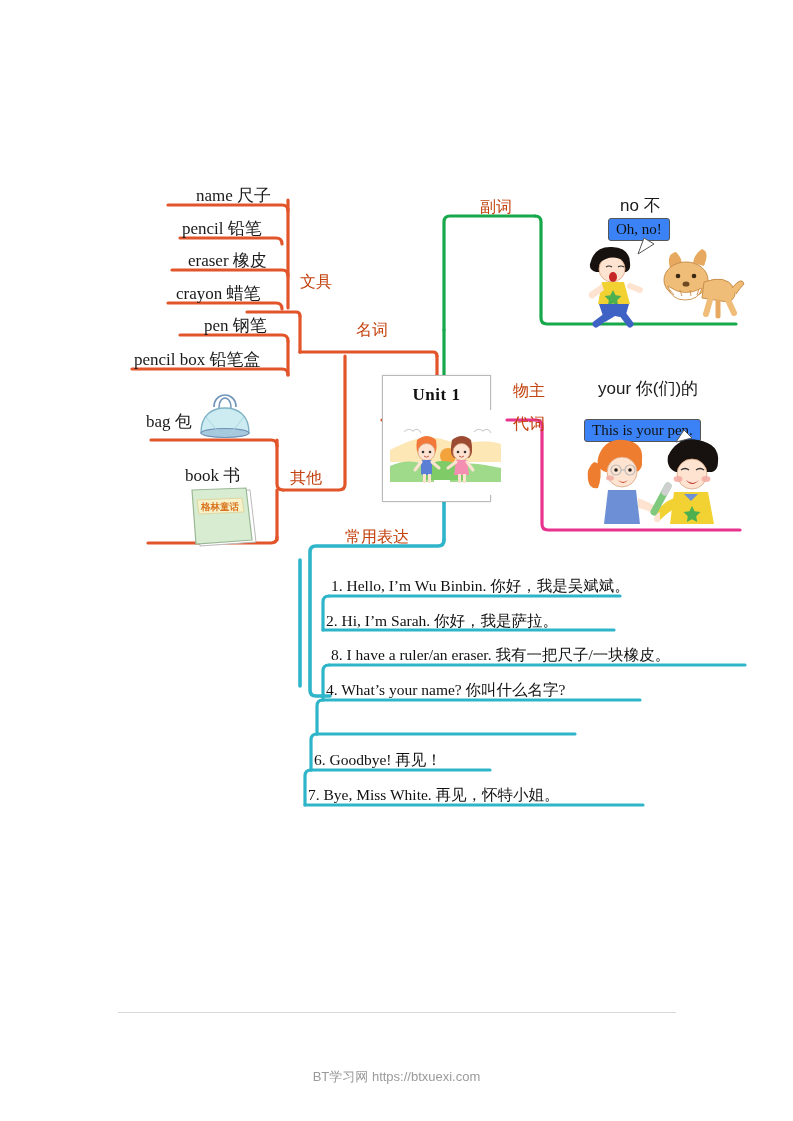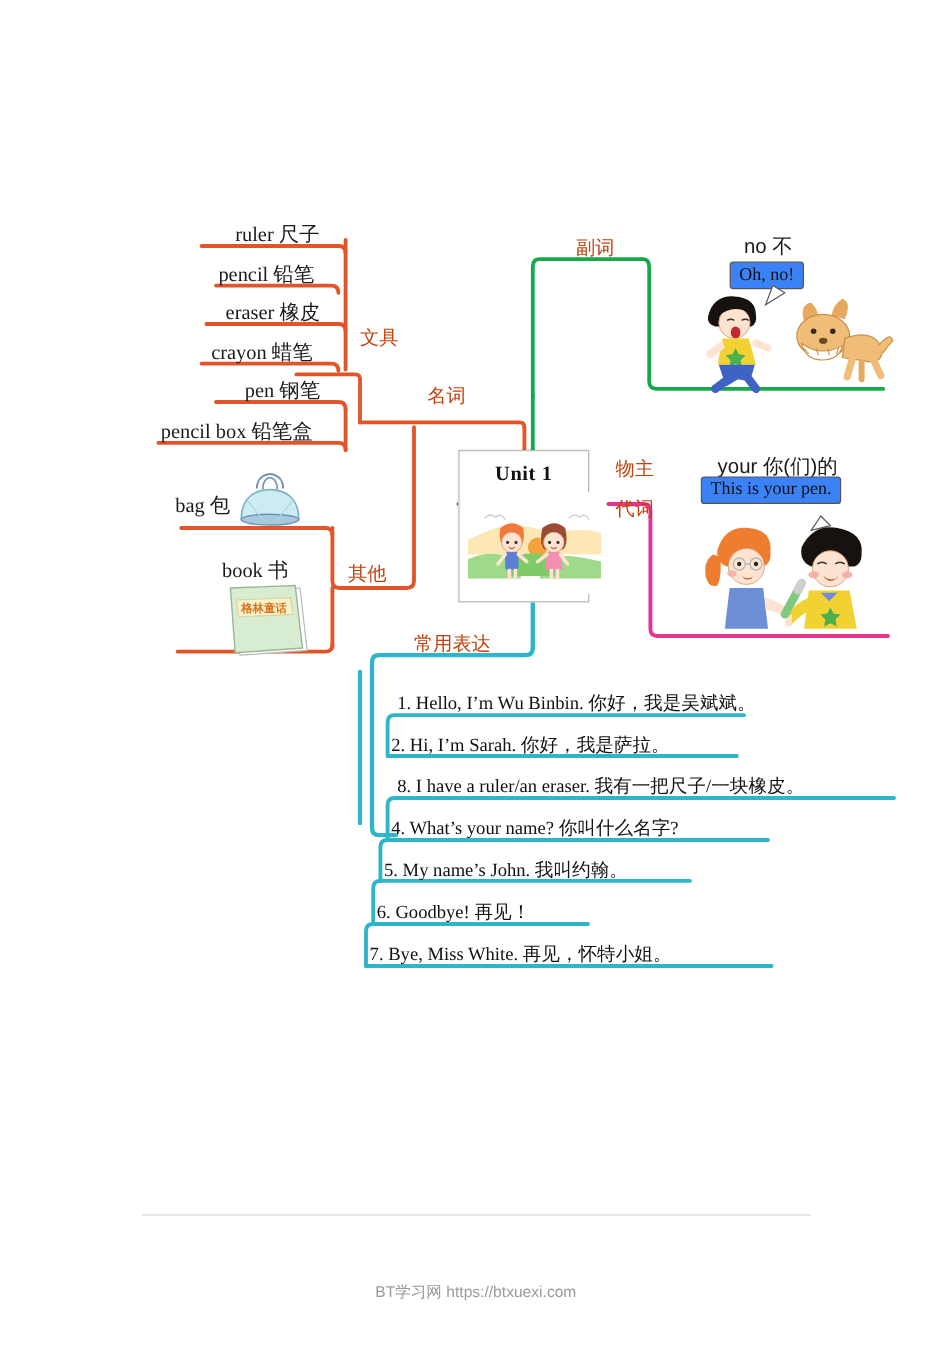--- a/index.html
+++ b/index.html
@@ -116,21 +116,21 @@
       <path d="M323 700 H 640" stroke="#2eb5c9" stroke-width="3.2"></path>
       <path d="M323 700 Q 317 700 317 706 V 734" stroke="#2eb5c9" stroke-width="3.2"></path>
       <path d="M317 734 H 575" stroke="#2eb5c9" stroke-width="3.2"></path>
       <path d="M317 734 Q 311 734 311 740 V 770" stroke="#2eb5c9" stroke-width="3.2"></path>
       <path d="M311 770 H 490" stroke="#2eb5c9" stroke-width="3.2"></path>
       <path d="M311 770 Q 305 770 305 776 V 805" stroke="#2eb5c9" stroke-width="3.2"></path>
       <path d="M305 805 H 643" stroke="#2eb5c9" stroke-width="3.2"></path>
     </g>
   </svg>
 
-  <div class="lbl leaf" style="left:196px;top:184px;">ruler 尺子</div>
+  <div class="lbl leaf" style="left:196px;top:184px;">name 尺子</div>
   <div class="lbl leaf" style="left:182px;top:217px;">pencil 铅笔</div>
   <div class="lbl leaf" style="left:188px;top:249px;">eraser 橡皮</div>
   <div class="lbl leaf" style="left:176px;top:282px;">crayon 蜡笔</div>
   <div class="lbl leaf" style="left:204px;top:314px;">pen 钢笔</div>
   <div class="lbl leaf" style="left:134px;top:348px;">pencil box 铅笔盒</div>
 
   <div class="lbl branch" style="left:300px;top:272px;">文具</div>
   <div class="lbl branch" style="left:356px;top:320px;">名词</div>
   <div class="lbl branch" style="left:290px;top:468px;">其他</div>
   <div class="lbl branch" style="left:480px;top:197px;">副词</div>
@@ -234,21 +234,21 @@
       <ellipse cx="120" cy="48" rx="3.5" ry="2.6" fill="#6d4a22"></ellipse>
       <path d="M138 46 q22 -8 30 6 q4 10 -6 14 l-26 -4 z" fill="#f0bd79" stroke="#c98f49" stroke-width="1"></path>
       <path d="M166 52 q10 -12 12 -4 q-4 4 -8 10" fill="#f0bd79" stroke="#c98f49" stroke-width="1"></path>
       <path d="M144 64 l-4 14" stroke="#f0bd79" stroke-width="6" stroke-linecap="round"></path>
       <path d="M162 64 l6 13" stroke="#f0bd79" stroke-width="6" stroke-linecap="round"></path>
       <path d="M152 66 l0 14" stroke="#e6a95f" stroke-width="5" stroke-linecap="round"></path>
     </g>
   </svg>
 
   <div class="lbl leaf cn" style="left:598px;top:377px;font-size:17px;">your 你(们)的</div>
-  <div class="bubble" style="left:584px;top:397px;">This is your pen.</div>
+  <div class="bubble" style="left:584px;top:419px;">This is your pen.</div>
 
   <svg style="position:absolute;left:572px;top:428px;" width="172" height="100" viewBox="0 0 172 100">
     <path d="M112 2 L104 14 L120 10 Z" fill="#fff" stroke="#555" stroke-width="1"></path>
 
     <g>
       <path d="M26 30 q6 -20 26 -18 q20 2 18 20 q1 10 -6 12 l-30 0 q-10 -3 -8 -14 z" fill="#ef7d2f"></path>
       <path d="M22 34 q-8 6 -6 18 q2 10 10 8 q4 -10 2 -24 z" fill="#ef7d2f"></path>
       <circle cx="50" cy="44" r="15" fill="#fde3d0" stroke="#d8a37e" stroke-width=".8"></circle>
       <path d="M36 34 q14 -10 28 -2 q2 -12 -13 -13 q-16 1 -15 15 z" fill="#ef7d2f"></path>
       <circle cx="44" cy="42" r="5" fill="none" stroke="#b8b8b8" stroke-width="1.1"></circle>
@@ -278,20 +278,19 @@
       <path d="M88 84 q-6 2 -6 8 q2 4 6 1 z" fill="#fde3d0"></path>
       <path d="M96 58 l-14 26" stroke="#7ec97e" stroke-width="7" stroke-linecap="round"></path>
       <path d="M96 58 l-3 6" stroke="#cfcfcf" stroke-width="7" stroke-linecap="round"></path>
     </g>
   </svg>
 
   <div class="expr" style="left:331px;top:576px;">1. Hello, I’m Wu Binbin. 你好，我是吴斌斌。</div>
   <div class="expr" style="left:326px;top:611px;">2. Hi, I’m Sarah. 你好，我是萨拉。</div>
   <div class="expr" style="left:331px;top:645px;">8. I have a ruler/an eraser. 我有一把尺子/一块橡皮。</div>
   <div class="expr" style="left:326px;top:680px;">4. What’s your name?  你叫什么名字?</div>
-  <div class="expr" style="left:320px;top:715px;">5. My name’s John. 我叫约翰。</div>
   <div class="expr" style="left:314px;top:750px;">6. Goodbye! 再见！</div>
   <div class="expr" style="left:308px;top:785px;">7. Bye, Miss White. 再见，怀特小姐。</div>
 
   <div class="foot-rule"></div>
   <div class="foot-txt">BT学习网 https://btxuexi.com</div>
 
 </div>
 
 </body></html>

